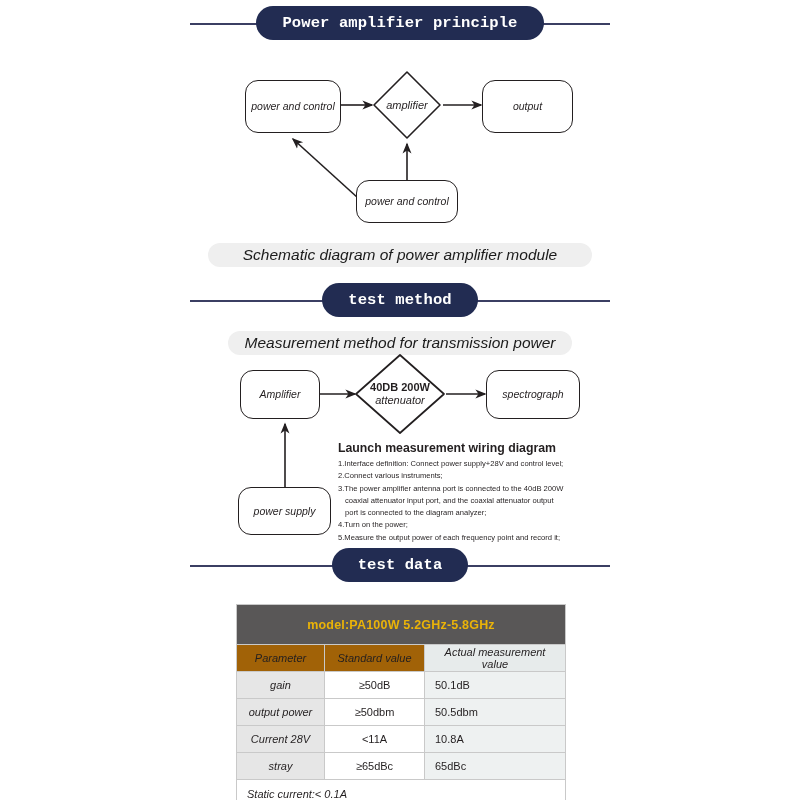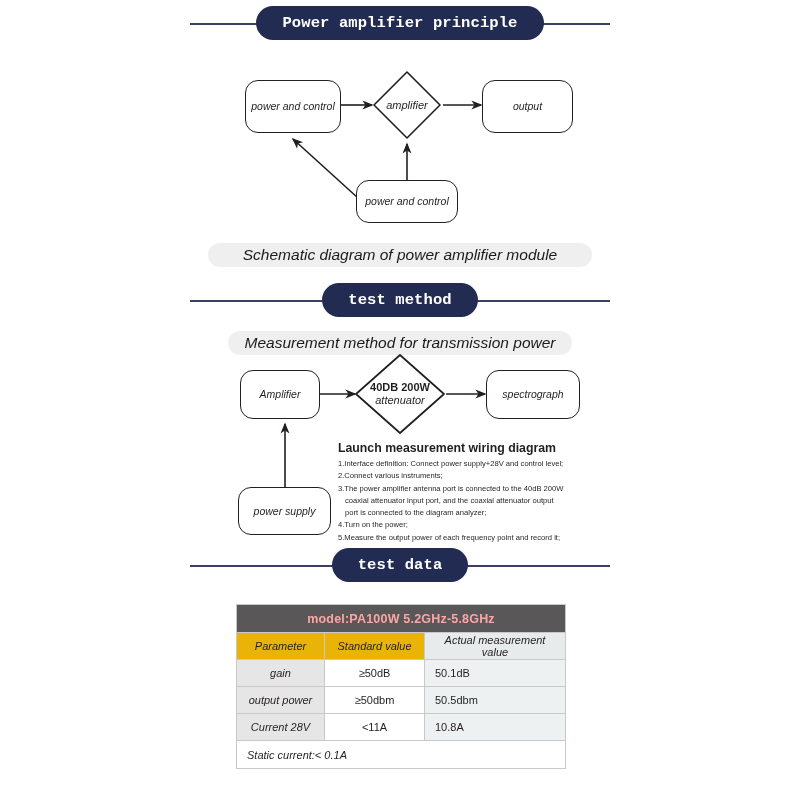--- a/index.html
+++ b/index.html
@@ -143,32 +143,32 @@
   .tbl td {
     border: 1px solid #c9c9c9;
     height: 27px;
     font-size: 11px;
     color: #231f20;
     padding: 0 8px;
     box-sizing: border-box;
   }
   .tbl .model-head {
     background: #595757;
-    color: #fca5a5;
+    color: #eab308;
     font-size: 12.5px;
     font-weight: bold;
     text-align: center;
-    height: 28px;
+    height: 40px;
     letter-spacing: .2px;
   }
   .tbl .colhead {
     font-style: italic;
     font-weight: normal;
     text-align: center;
-    background: #eab308;
+    background: #a16207;
   }
   .tbl .colhead.c3 { background: #e7ebeb; }
   .tbl .param {
     font-style: italic;
     text-align: center;
     background: #e6e6e6;
   }
   .tbl .std {
     text-align: center;
     background: #ffffff;
@@ -327,16 +327,21 @@
       <td class="param">output power</td>
       <td class="std">≥50dbm</td>
       <td class="act">50.5dbm</td>
     </tr>
     <tr>
       <td class="param">Current 28V</td>
       <td class="std">&lt;11A</td>
       <td class="act">10.8A</td>
     </tr>
     <tr>
+      <td class="param">stray</td>
+      <td class="std">≥65dBc</td>
+      <td class="act">65dBc</td>
+    </tr>
+    <tr>
       <td class="footer-cell" colspan="3">Static current:&lt; 0.1A</td>
     </tr>
   </tbody>
 </table>
 
 </body></html>

